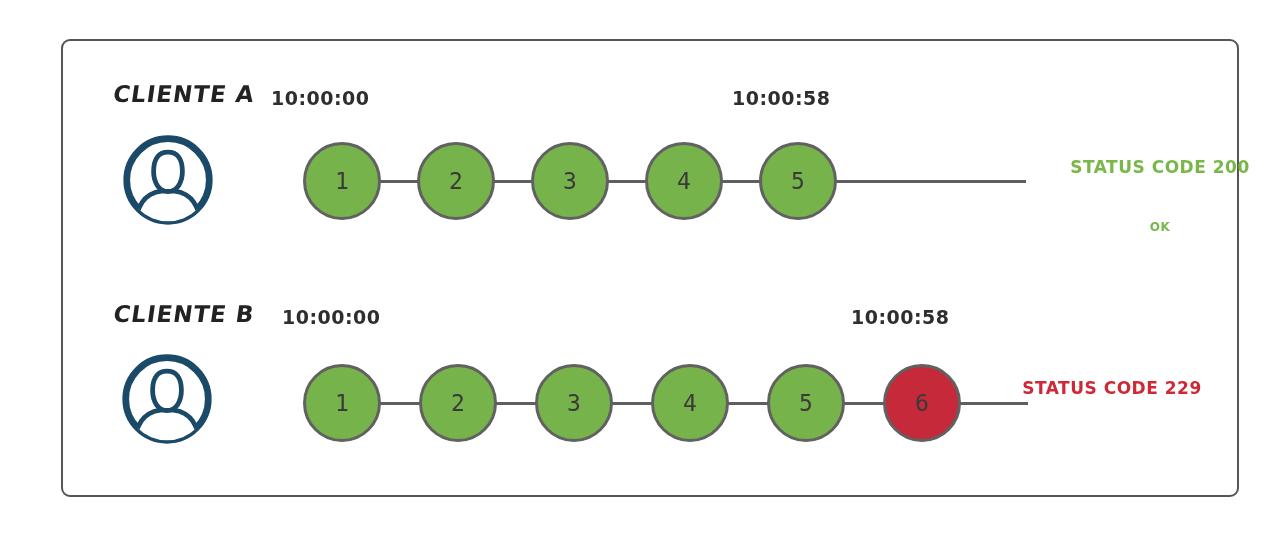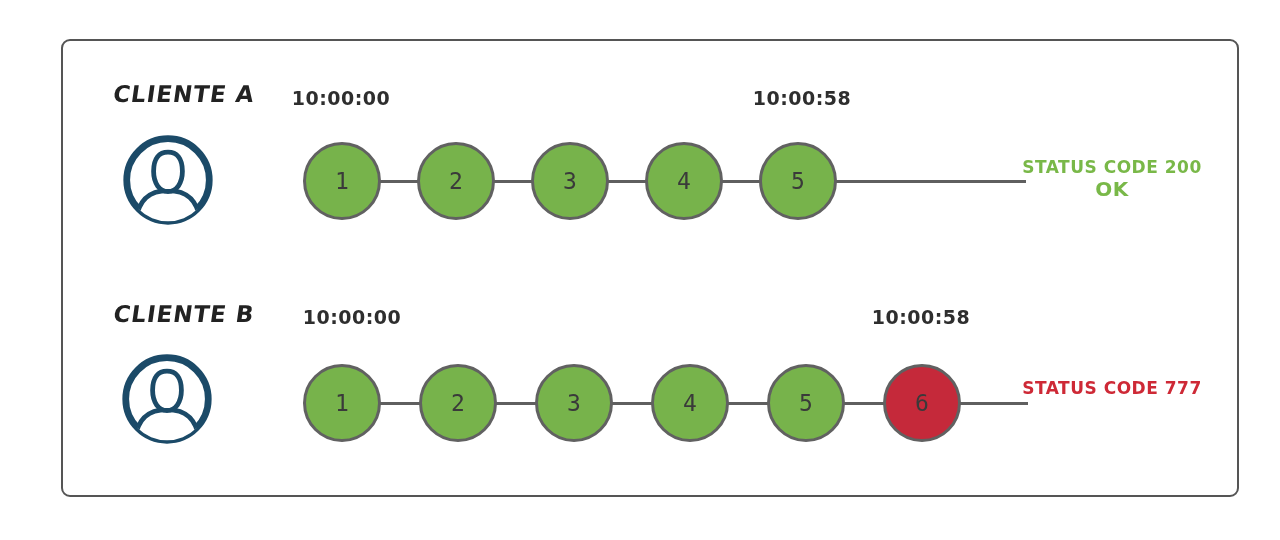--- a/index.html
+++ b/index.html
@@ -39,21 +39,21 @@
   }
   .avatar {
     position: absolute;
     width: 96px;
     height: 96px;
   }
   .avatar svg { display: block; width: 100%; height: 100%; }
   .timestamp {
     position: absolute;
     width: 140px;
-    text-align: center;
+    text-align: left;
     font-size: 19px;
     font-weight: bold;
     color: var(--timestamp-color, #2e2e2e);
     letter-spacing: 0.5px;
     white-space: nowrap;
   }
   .timeline-line {
     position: absolute;
     height: 3px;
     background: var(--line-color, #5f5f5f);
@@ -79,31 +79,31 @@
   .status {
     position: absolute;
     width: 220px;
     text-align: center;
     font-weight: bold;
     letter-spacing: 0.5px;
     line-height: 22px;
     white-space: nowrap;
   }
   .status .code-line { font-size: 17px; }
-  .status .desc-line { font-size: 20px; }
+  .status .desc-line { font-size: 12px; margin-top: 38px; }
   .status.ok { color: var(--status-ok, #79b848); }
   .status.error { color: var(--status-error, #ce2936); }
 
   
   #label-a  { left: 36px;  top: 40px; }
   #avatar-a { left: 57px;  top: 91px; }
   #ts-start-a { left: 208px; top: 46px; }
   #ts-end-a   { left: 669px; top: 46px; }
   #line-a   { left: 279px; top: 139px; width: 684px; }
-  #status-a { left: 939px; top: 115px; }
+  #status-a { left: 987px; top: 115px; }
 
   
   #label-b  { left: 36px;  top: 260px; }
   #avatar-b { left: 56px;  top: 310px; }
   #ts-start-b { left: 219px; top: 265px; }
   #ts-end-b   { left: 788px; top: 265px; }
   #line-b   { left: 279px; top: 361px; width: 686px; }
   #status-b { left: 939px; top: 336px; }
 </style>
 </head>
@@ -161,21 +161,21 @@
 
     <div class="timestamp" id="ts-start-b">10:00:00</div>
 
     <div class="timestamp" id="ts-end-b">10:00:58</div>
 
     <div class="timeline-line" id="line-b"></div>
 
     <div></div>
 
     <div class="status error" id="status-b">
-      <div class="code-line">STATUS CODE 777</div>
+      <div class="code-line">STATUS CODE 229</div>
     </div>
 
   <div class="circle ok" style="left: 240px; top: 101px;">1</div>
       <div class="circle ok" style="left: 354px; top: 101px;">2</div>
       <div class="circle ok" style="left: 468px; top: 101px;">3</div>
       <div class="circle ok" style="left: 582px; top: 101px;">4</div>
       <div class="circle ok" style="left: 696px; top: 101px;">5</div>
       <div class="circle ok" style="left: 240px; top: 323px;">1</div>
       <div class="circle ok" style="left: 356px; top: 323px;">2</div>
       <div class="circle ok" style="left: 472px; top: 323px;">3</div>

